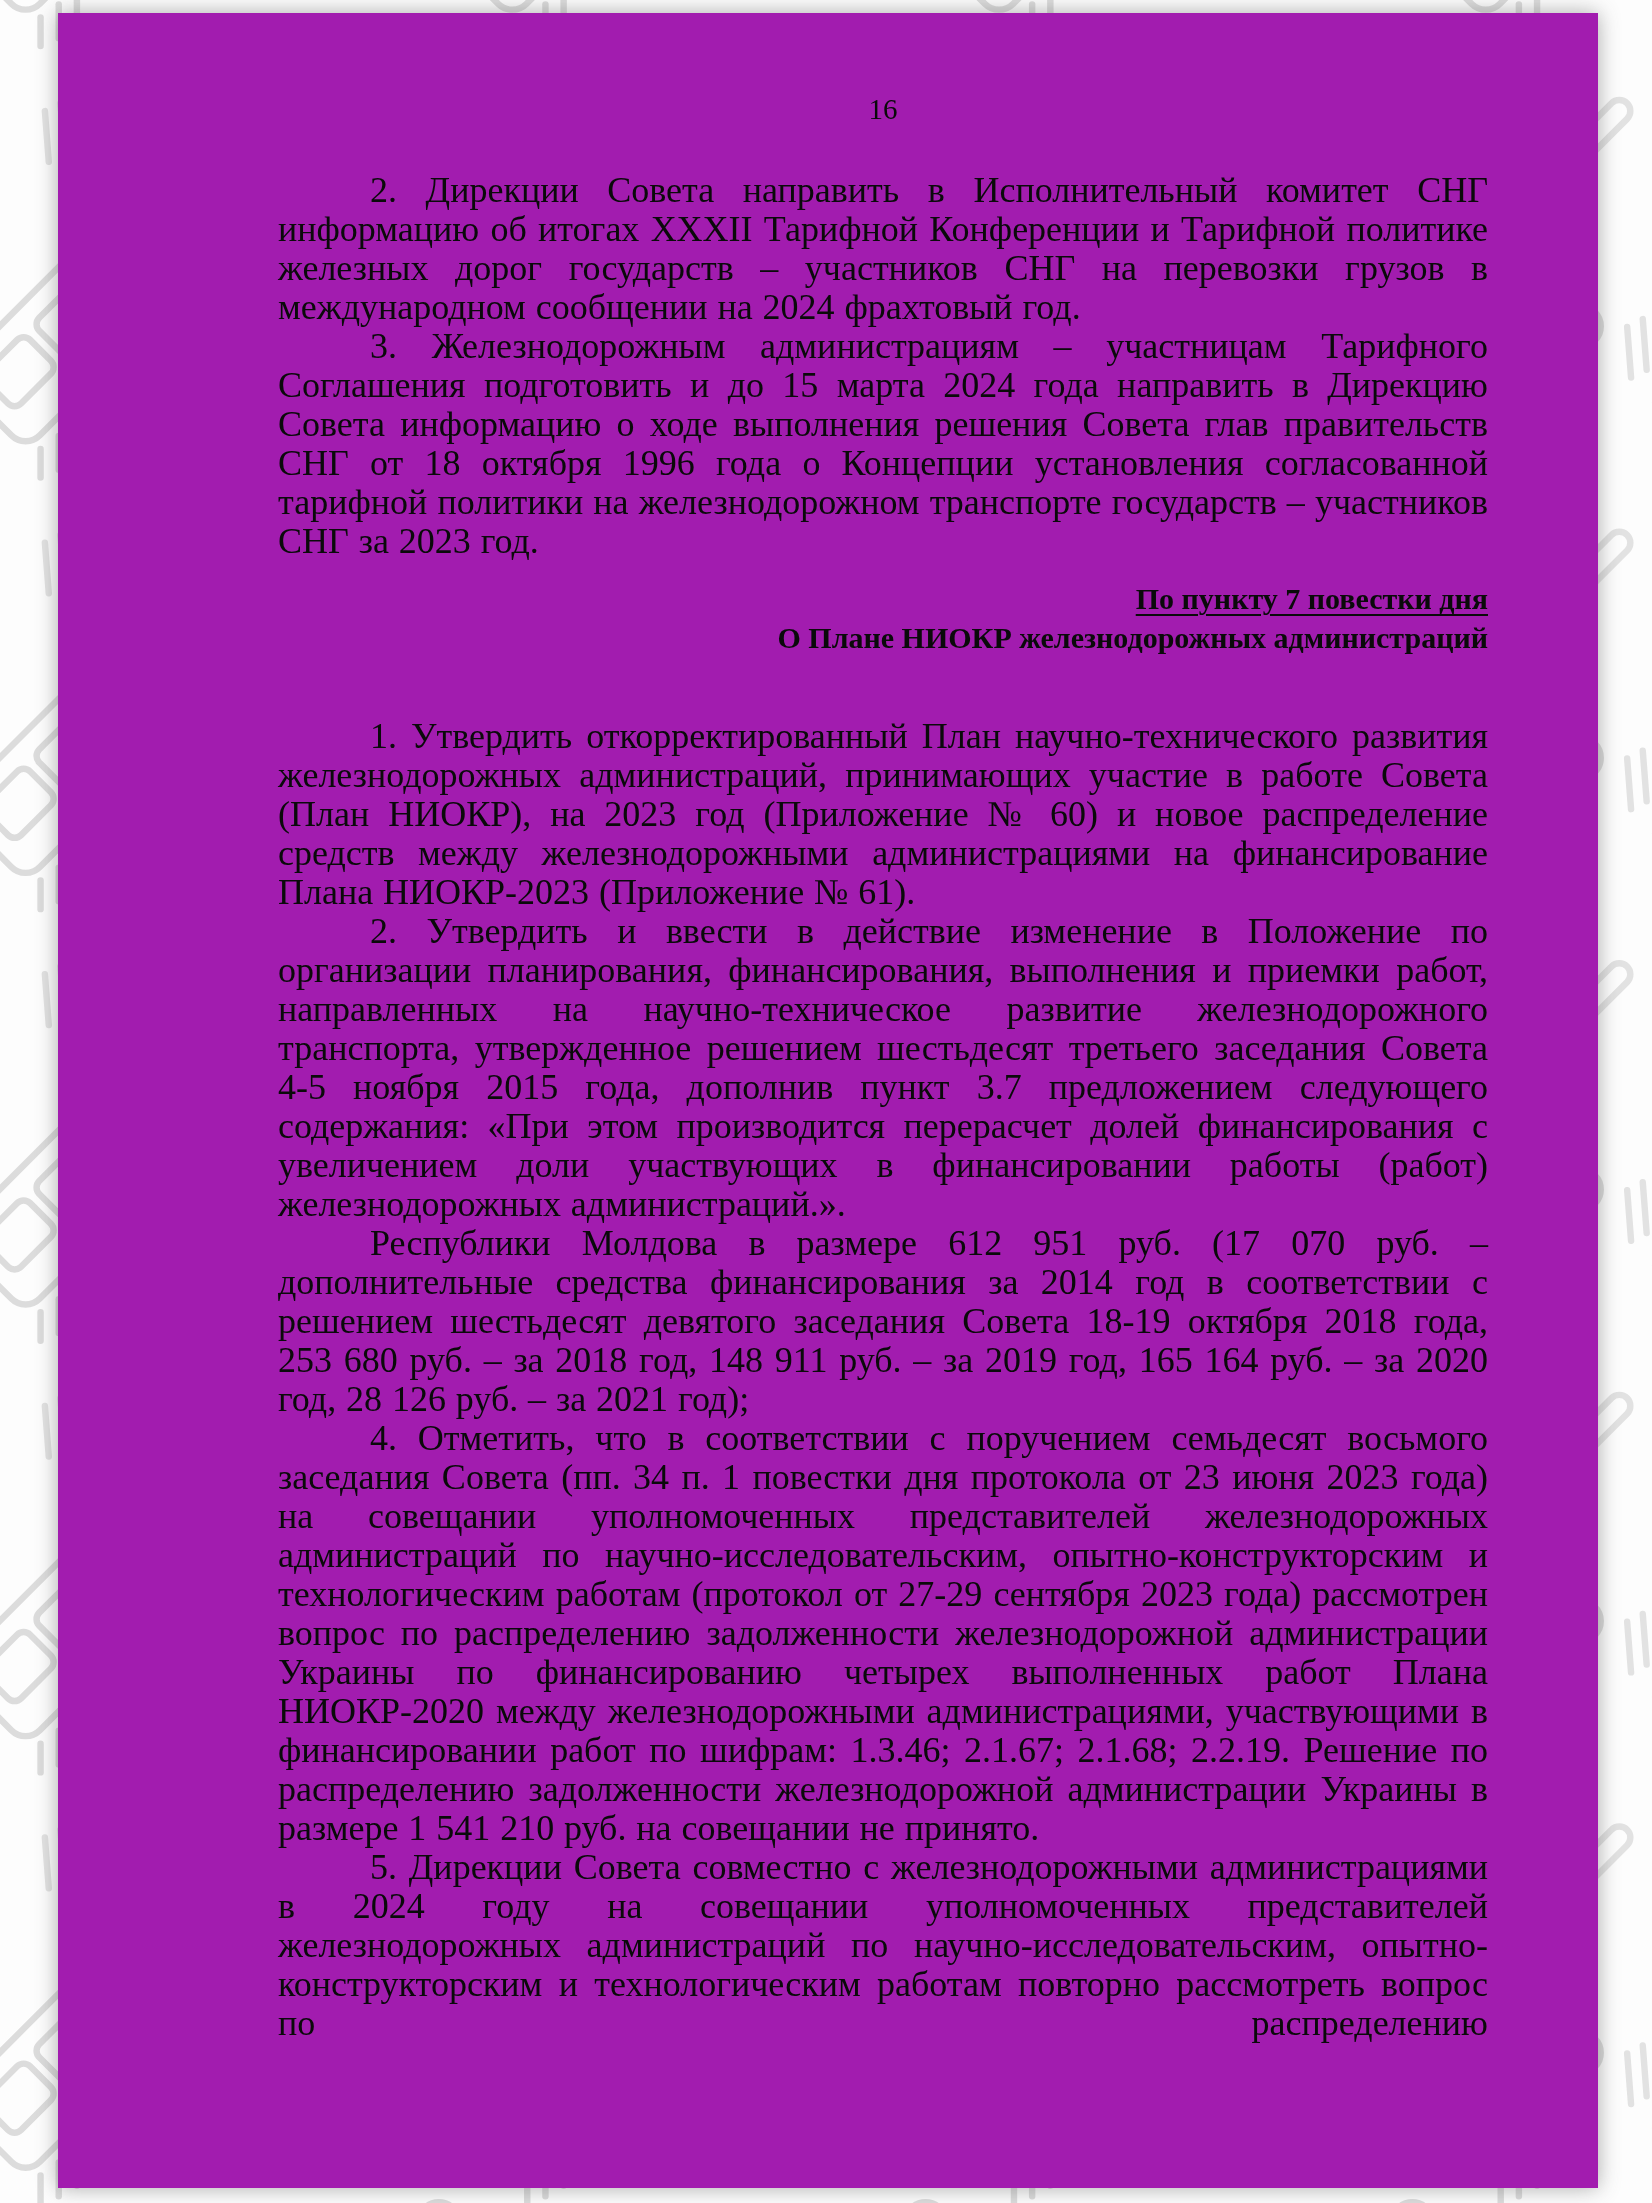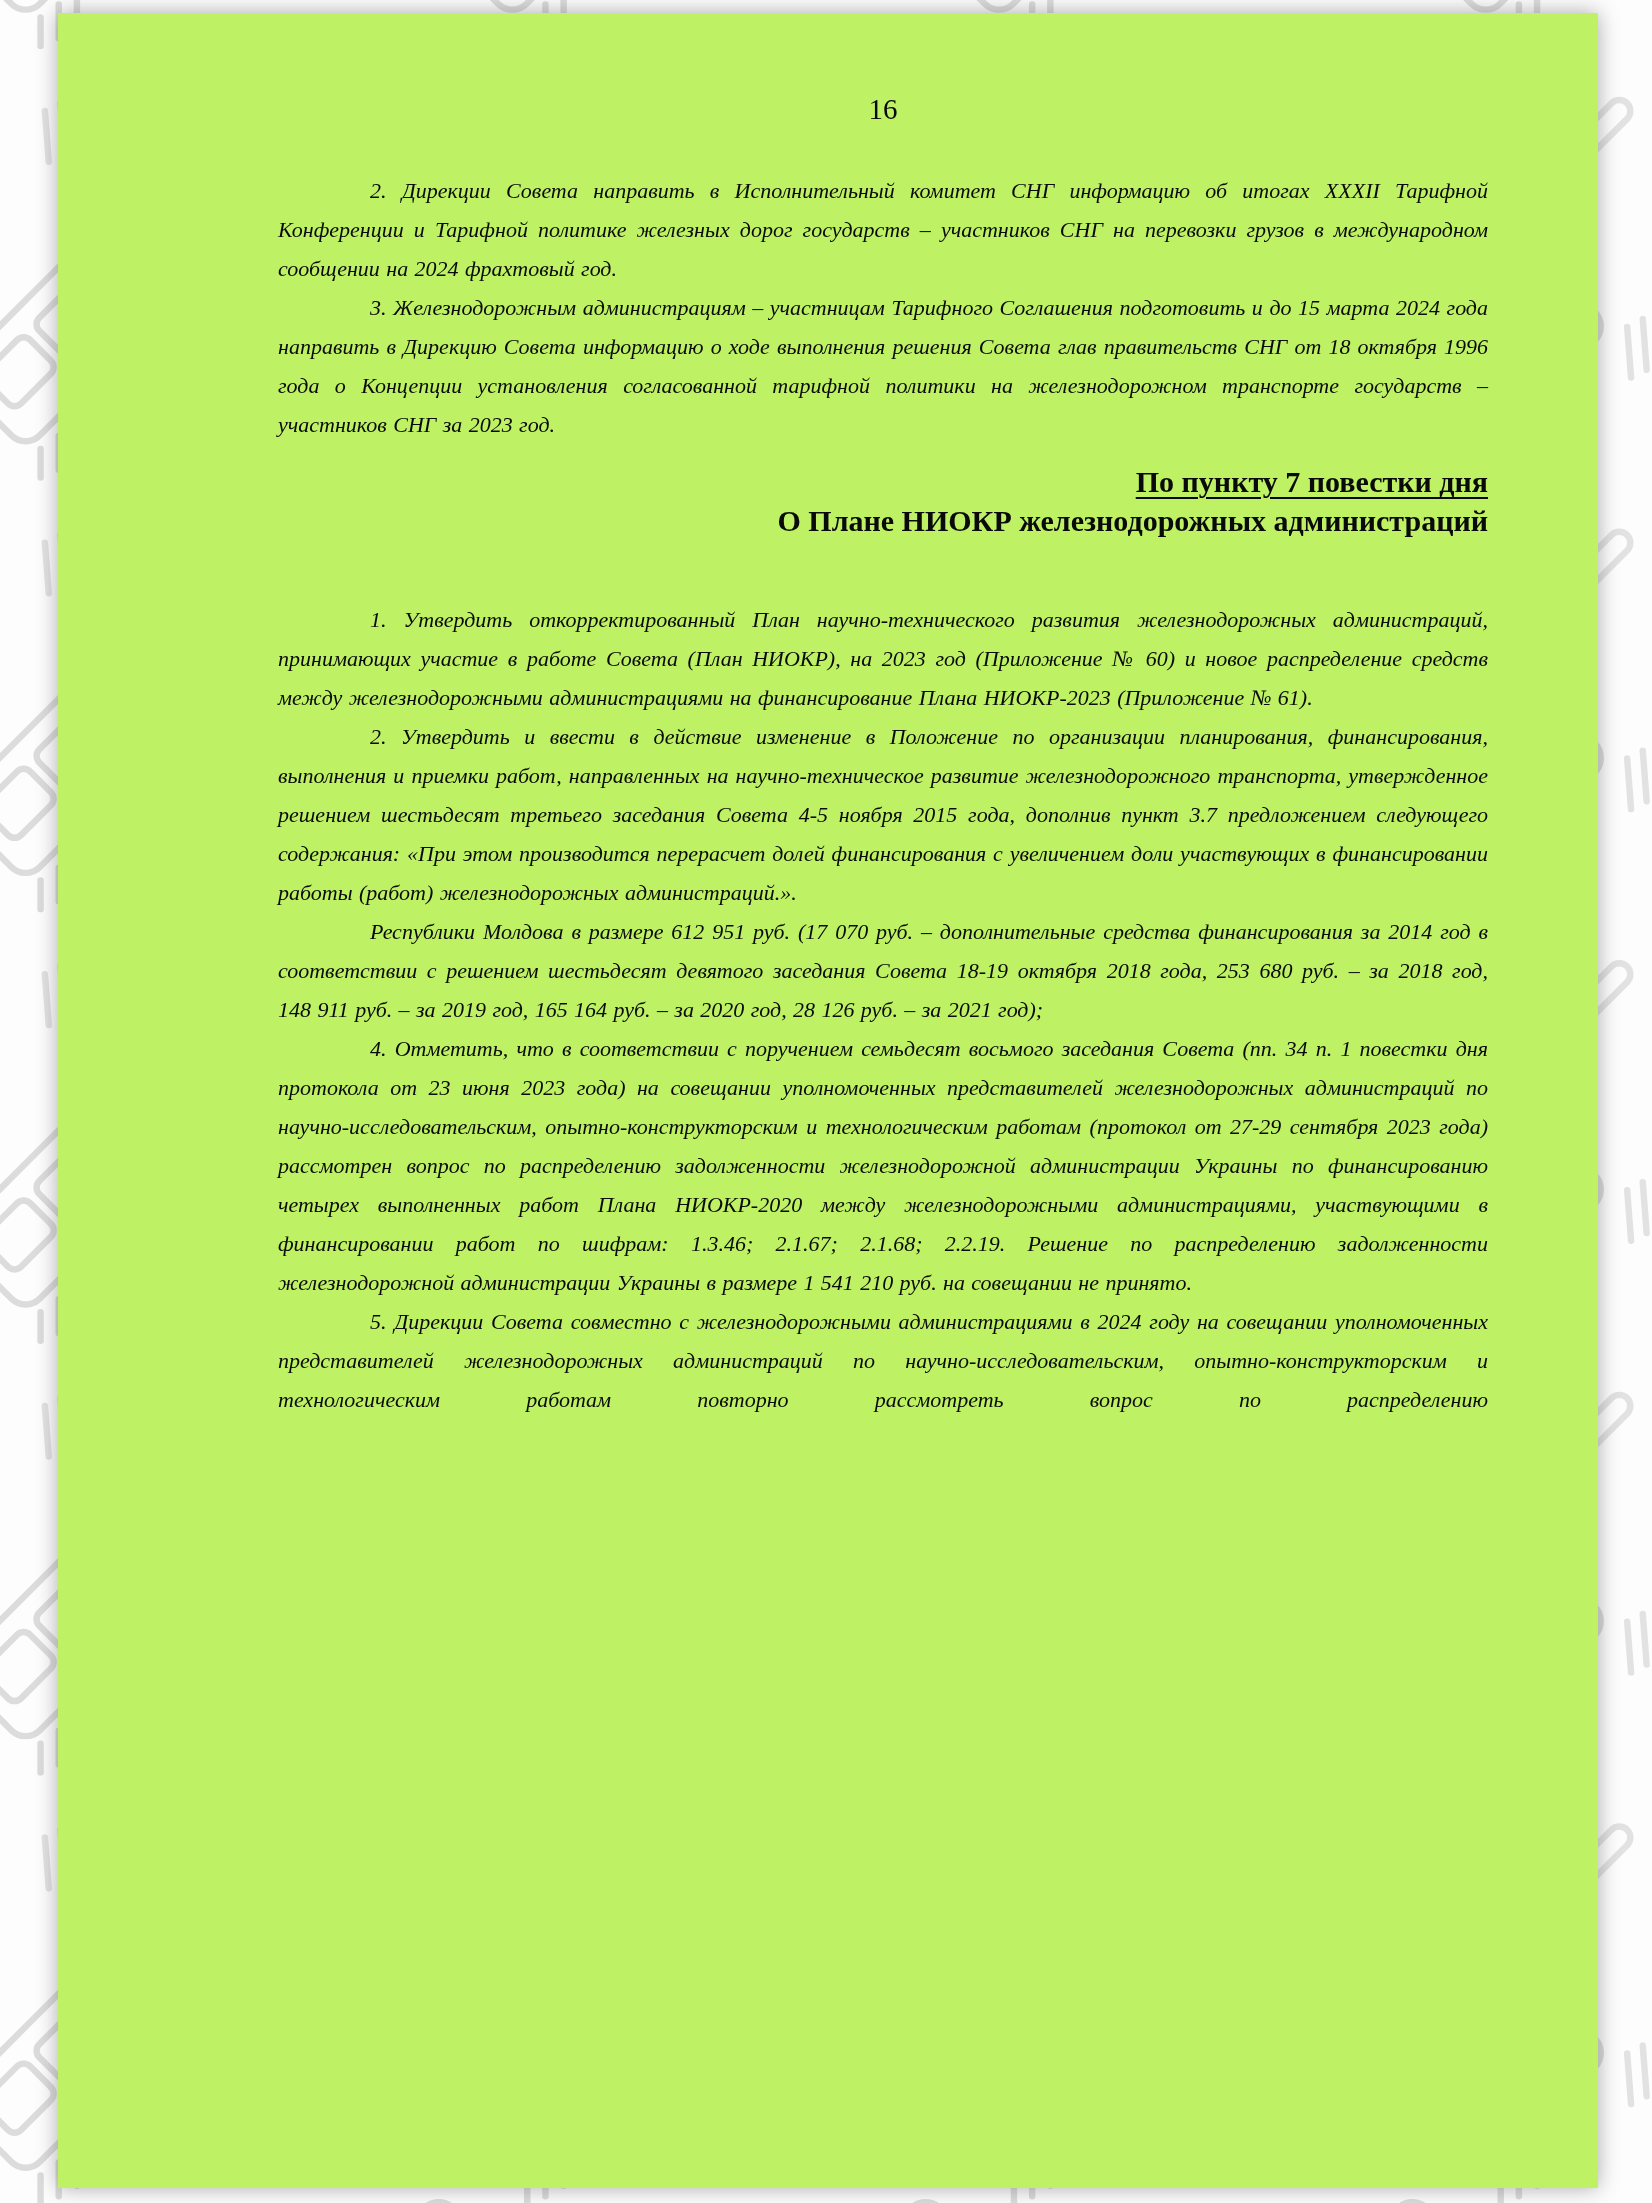--- a/index.html
+++ b/index.html
@@ -22,41 +22,40 @@
     width: 1653px;
     height: 2204px;
     z-index: 0;
   }
   .sheet {
     position: absolute;
     left: 58px;
     top: 13px;
     width: 1540px;
     height: 2175px;
-    background: #bef264;
+    background: #a21caf;
     box-shadow: 0 0 20px rgba(70,70,70,0.45);
     z-index: 1;
     box-sizing: border-box;
     padding: 77px 110px 0 220px;
     color: #0a0a0a;
   }
   .page-number {
     text-align: center;
     font-size: 29px;
     line-height: 39px;
     margin: 0 0 42px 0;
   }
   .doc p {
     margin: 0;
-    font-size: 22px;
+    font-size: 36px;
     line-height: 39px;
     text-align: justify;
     text-indent: 92px;
     word-spacing: 0.9px;
-    font-style: italic;
   }
   .doc p.force-justify {
     text-align-last: justify;
   }
   .section-heading {
     margin: 18.4px 0 0 0;
     font-size: 30px;
     line-height: 39px;
     font-weight: bold;
     text-align: right;

